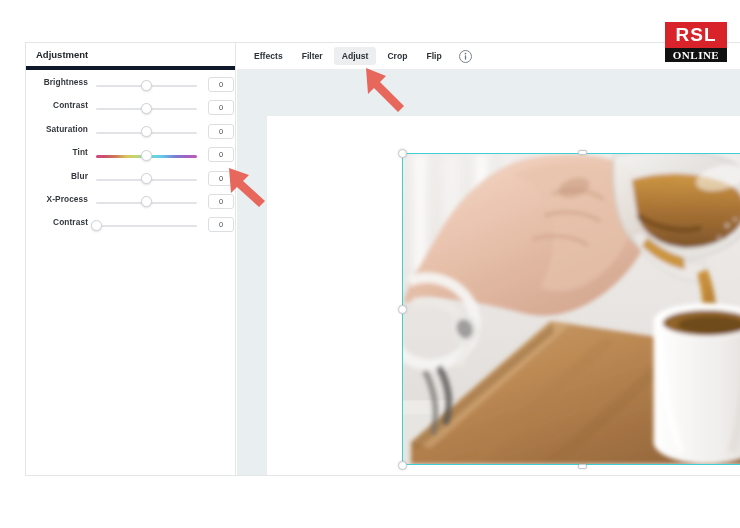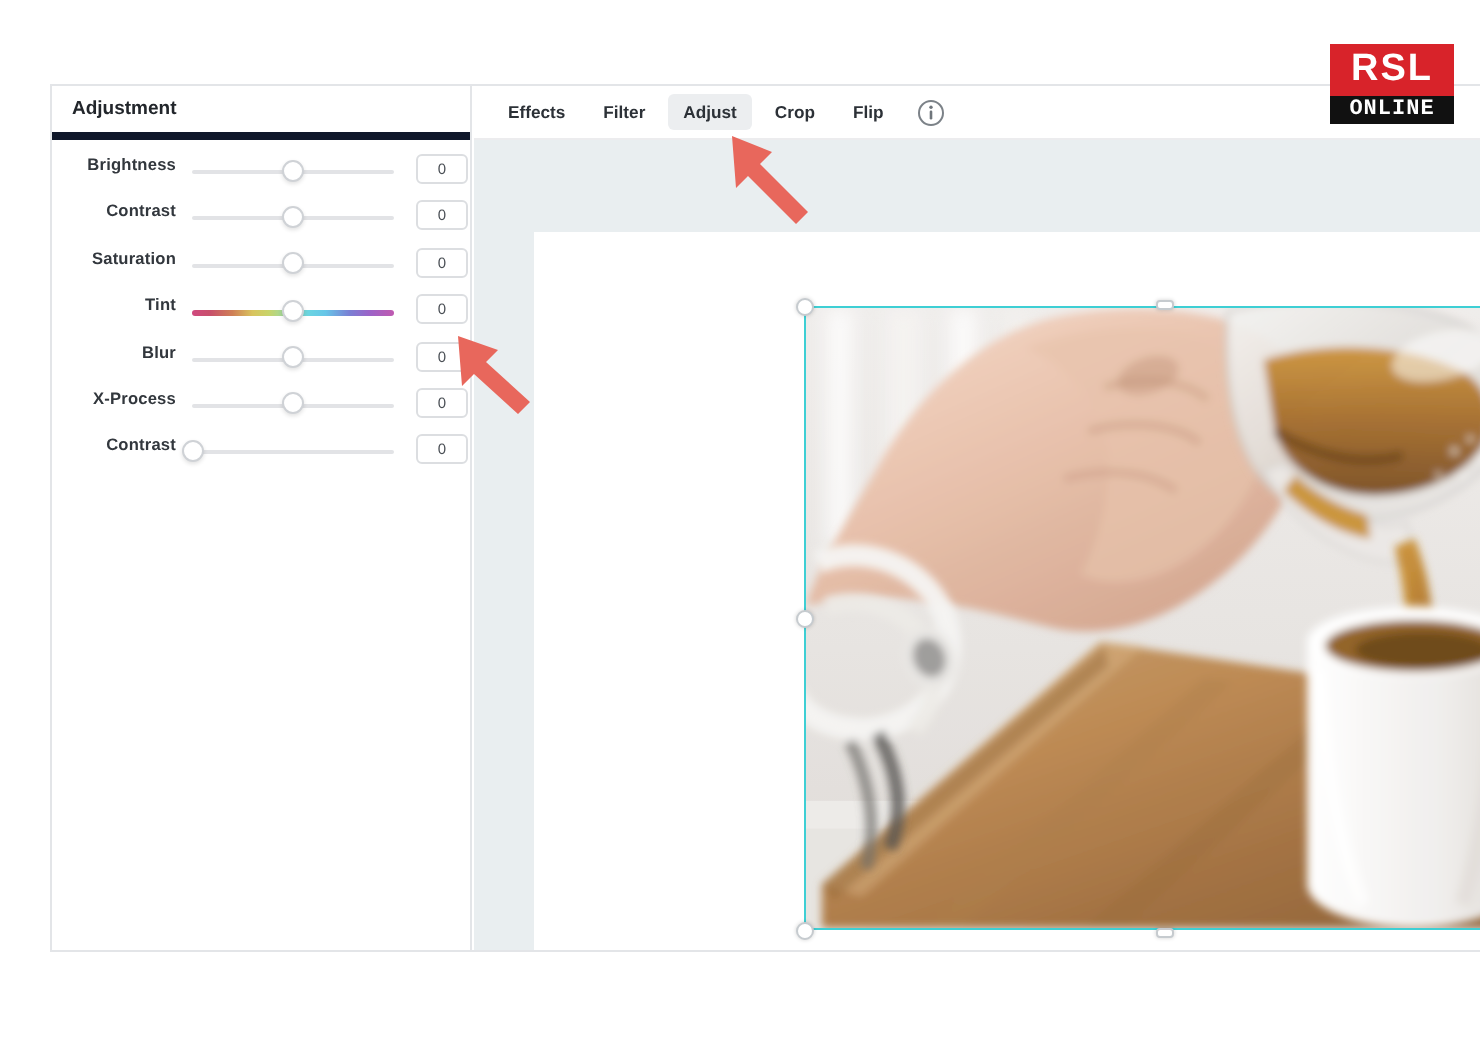--- a/index.html
+++ b/index.html
@@ -21,21 +21,21 @@
     color:#ffffff;font-weight:bold;font-size:19px;letter-spacing:1px;
     font-family:"Liberation Sans","DejaVu Sans",sans-serif;line-height:1;
     padding-bottom:1px;
   }
   .logo-bot{
     background:#111111;height:14px;width:100%;
     display:flex;align-items:center;justify-content:center;
   }
   .logo-bot span{
     color:#ffffff;font-weight:bold;font-size:11px;letter-spacing:0.5px;
-    font-family:Liberation Mono, monospace;line-height:1;
+    font-family:Liberation Serif, serif;line-height:1;
   }
 
   
   .editor{
     position:absolute;left:25px;top:42px;width:715px;height:434px;
     background:#ffffff;border:1px solid #e3e5e8;border-right:none;
     box-sizing:border-box;overflow:hidden;
   }
 
   

